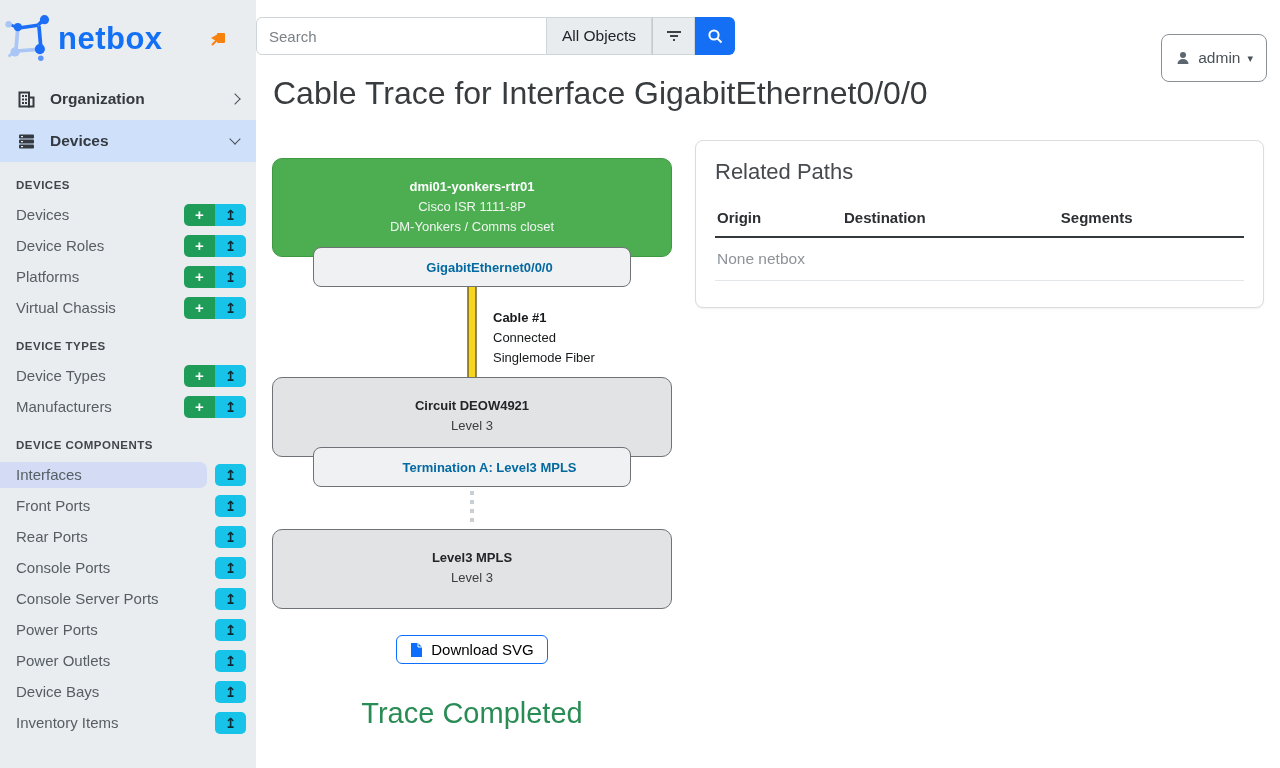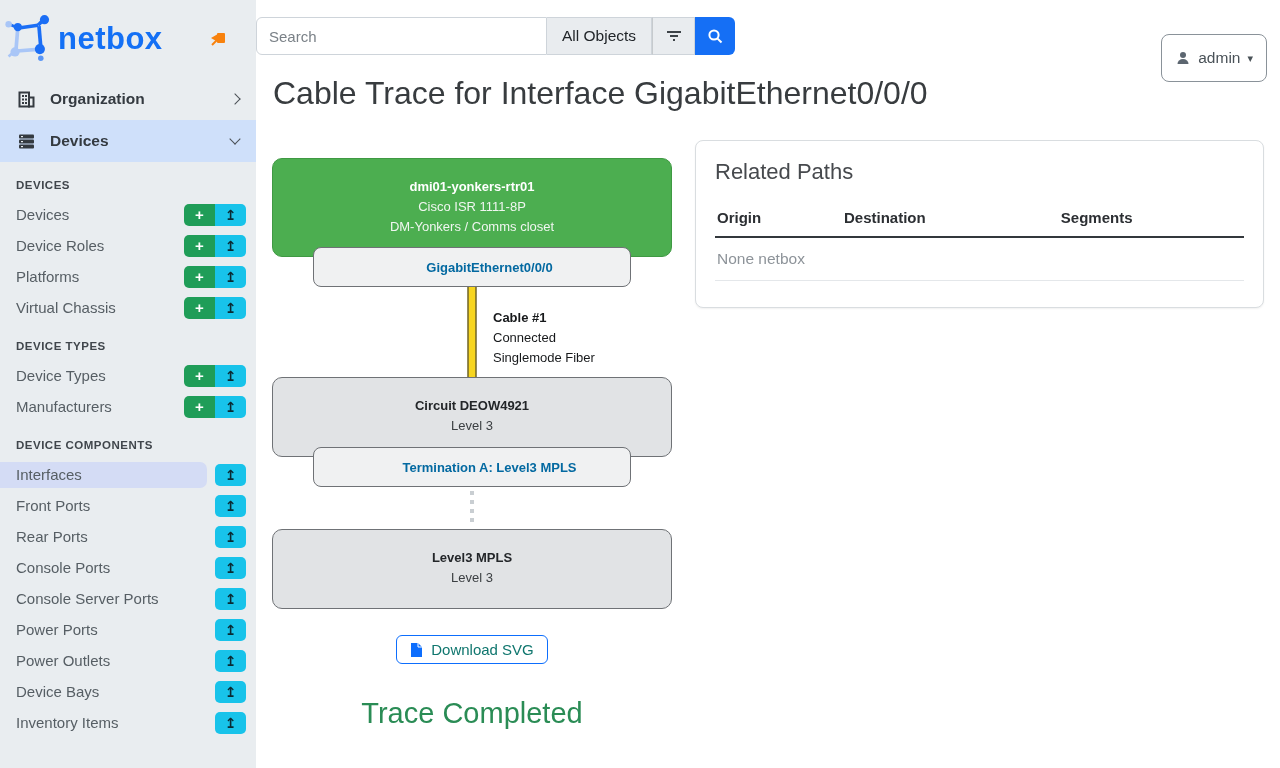--- a/index.html
+++ b/index.html
@@ -58,21 +58,21 @@
   .mt-n10 { margin-top:-10px; }
   .cable-seg { height:100px; width:100%; position:relative; z-index:0; }
   .cable-line { position:absolute; left:50%; transform:translateX(-50%); top:0; bottom:0; width:9px; background:#f7d51f; border-left:1.5px solid #2a2a2a; border-right:1.5px solid #2a2a2a; }
   .cable-label { position:absolute; left:calc(50% + 21px); top:21px; font-size:13px; line-height:20px; color:#17191b; text-align:left; }
   .cable-label .cname { font-weight:bold; }
   .t-big { width:100%; height:80px; background:#e1e3e5; border:1px solid #6f7276; border-radius:10px; text-align:center; padding-top:18px; position:relative; z-index:2; cursor:pointer; }
   .t-big .tname { font-weight:bold; font-size:13px; line-height:20px; color:#232629; }
   .t-big .tsub { font-size:13px; line-height:20px; color:#3c4043; }
   .dotted-line { width:4px; height:36px; margin-top:4px; background:repeating-linear-gradient(to bottom,#c9ced2 0 4px,transparent 4px 9px); }
   .t-end { margin-top:2px; }
-  .download-btn { margin-top:26px; display:inline-flex; align-items:center; gap:8px; border:1px solid #0d6efd; color:#0f766e; background:#fff; border-radius:6px; padding:5px 13px; font-size:15px; cursor:pointer; }
+  .download-btn { margin-top:26px; display:inline-flex; align-items:center; gap:8px; border:1px solid #0d6efd; color:#000000; background:#fff; border-radius:6px; padding:5px 13px; font-size:15px; cursor:pointer; }
   .trace-status { margin-top:33px; font-size:29px; color:#2a8c55; }
 
   
   .paths-col { flex:1; margin-left:23px; }
   .card { border:1px solid #d9dde0; border-radius:8px; background:#fff; box-shadow:0 1px 2px rgba(0,0,0,0.06); padding:18px 19px 26px 19px; }
   .card-title { font-size:22px; font-weight:400; color:#46494d; margin-bottom:18px; }
   .paths-table { width:100%; border-collapse:collapse; }
   .paths-table th { text-align:left; font-size:15px; font-weight:bold; color:#2c2f33; padding:6px 8px 10px 2px; border-bottom:2px solid #33383c; }
   .paths-table th:nth-child(1){ width:24%; } .paths-table th:nth-child(2){ width:41%; }
   .paths-table td { font-size:15.5px; color:#8d9399; padding:12px 8px 12px 2px; border-bottom:1px solid #e4e7ea; }

